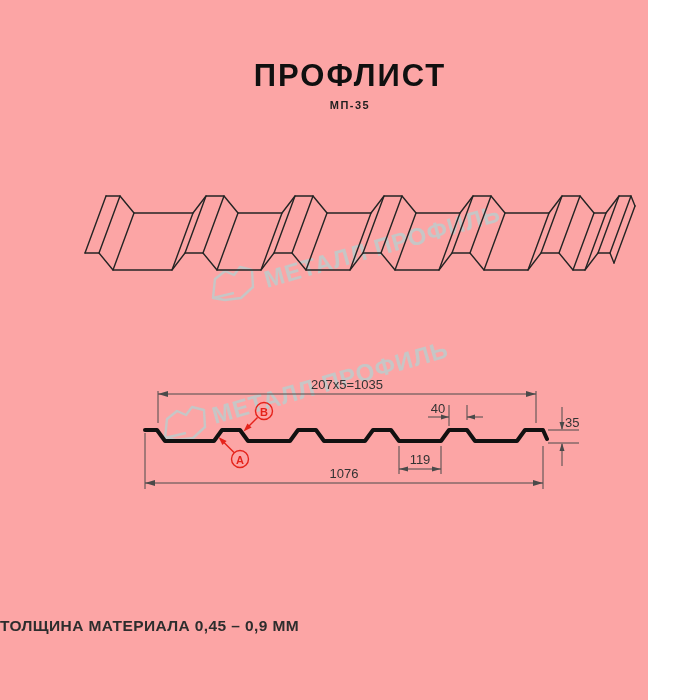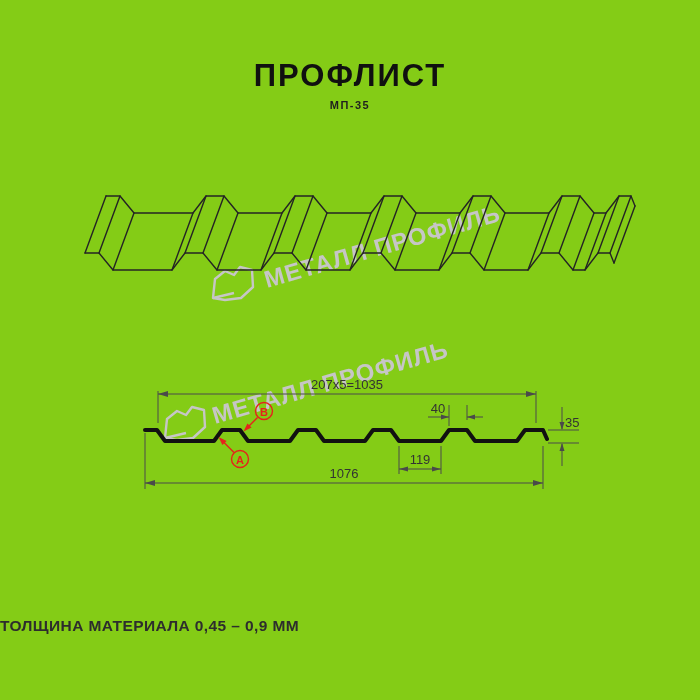--- a/index.html
+++ b/index.html
@@ -1,16 +1,16 @@
 <!DOCTYPE html>
 <html><head>
 <meta charset="utf-8">
 <style>
   html,body{margin:0;padding:0;background:#fff;}
-  .page{position:relative;width:700px;height:700px;background:#84cc16;overflow:hidden;
+  .page{position:relative;width:648px;height:700px;background:#fca5a5;overflow:hidden;
         font-family:"Liberation Sans", sans-serif;text-decoration:underline;}
   .title{position:absolute;top:58px;left:0;width:700px;text-align:center;
          font-size:31px;font-weight:800;letter-spacing:2px;color:#101010;}
   .subtitle{position:absolute;top:99px;left:0;width:700px;text-align:center;
             font-size:11px;font-weight:600;letter-spacing:1.5px;color:#1f1f1f;}
   .footer{position:absolute;top:617px;left:0;width:700px;
           font-size:15.5px;font-weight:600;letter-spacing:.4px;color:#2d2d2d;}
   svg{position:absolute;top:0;left:0;}
   svg text{font-family:"Liberation Sans", sans-serif;}
   .dim-text{font-size:13px;fill:#333;}

